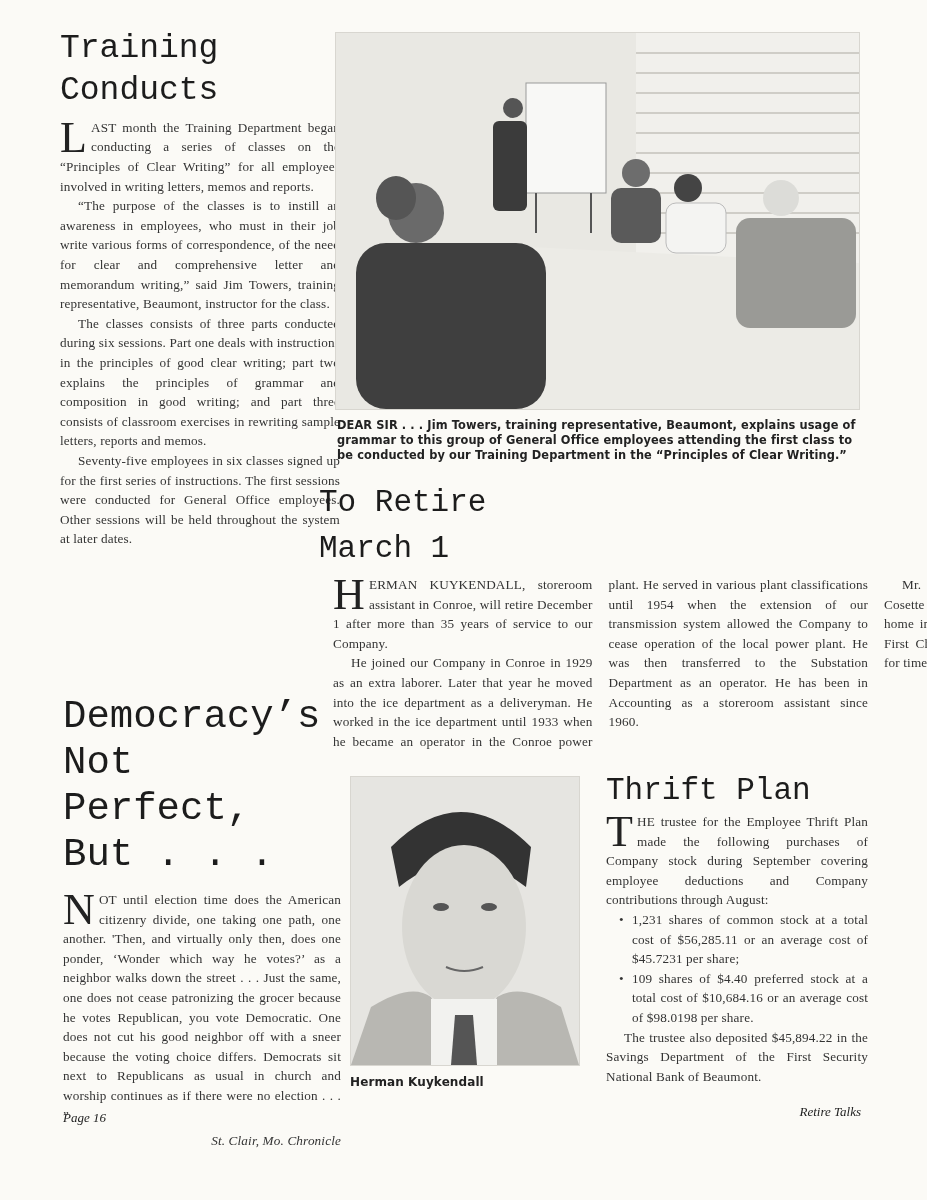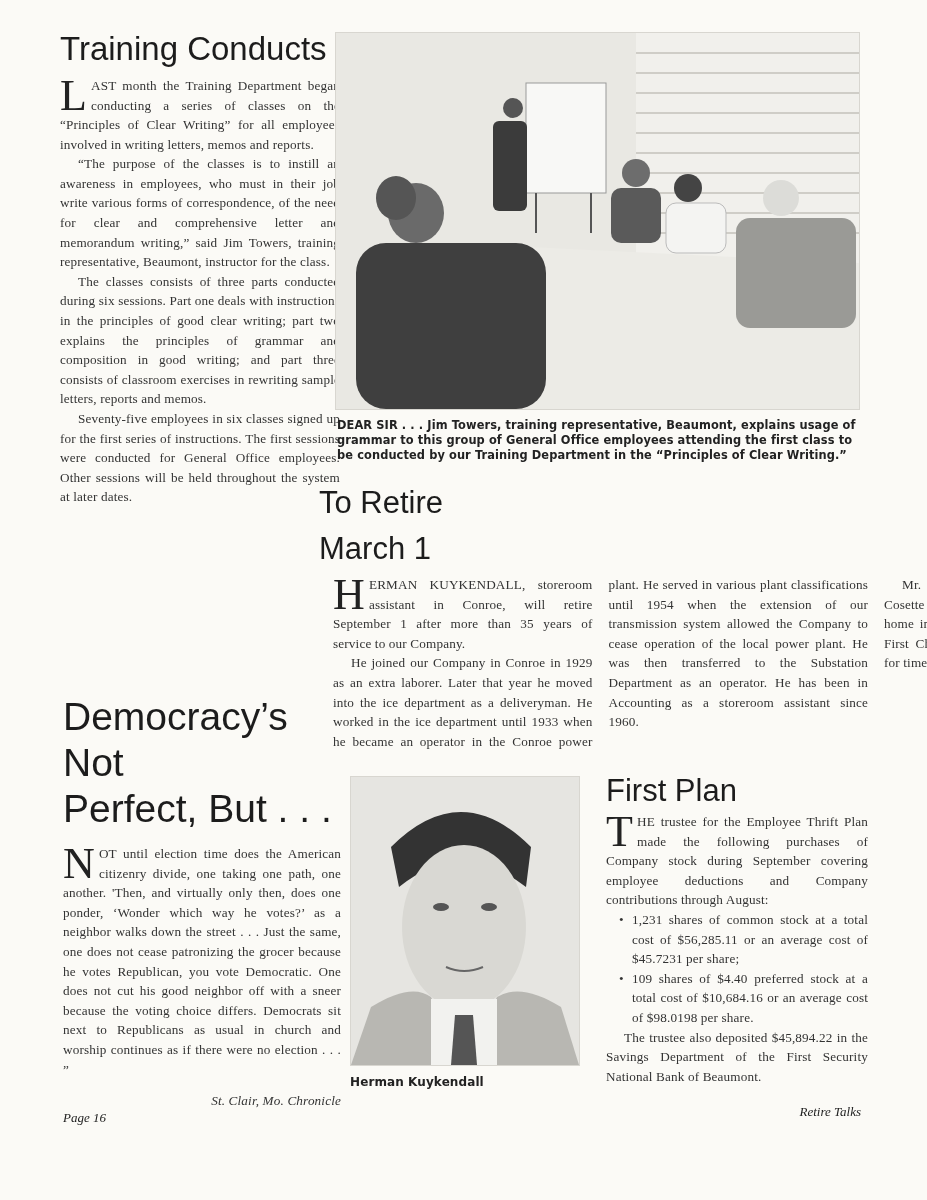--- a/index.html
+++ b/index.html
@@ -1,18 +1,18 @@
 <!DOCTYPE html>
 <html><head>
 <meta charset="utf-8">
 <style>
   html,body{margin:0;padding:0;}
   body{width:927px;height:1200px;background:#fbfaf6;position:relative;overflow:hidden;color:#2a2a2a;}
   .abs{position:absolute;}
-  h1,h2{margin:0;font-family:Liberation Sans, sans-serif;font-weight:normal;color:#1c1c1c;line-height:1.27;}
+  h1,h2{margin:0;font-family:Liberation Mono, monospace;font-weight:normal;color:#1c1c1c;line-height:1.27;}
   .body-text{font-family:"Liberation Serif","DejaVu Serif",serif;font-size:13.2px;line-height:19.6px;text-align:justify;color:#333;letter-spacing:0.15px;}
   .body-text p{margin:0;text-indent:18px;}
   .body-text p.lead{text-indent:0;}
   .dropcap{float:left;font-size:44px;line-height:34px;margin:3px 4px 0 0;color:#222;font-family:"Liberation Serif",serif;}
   .caption{font-family:"DejaVu Sans","Liberation Sans",sans-serif;font-weight:bold;font-size:11.4px;line-height:15px;color:#222;letter-spacing:0.1px;}
   ul.bullets{margin:0;padding:0;list-style:none;}
   ul.bullets li{position:relative;padding-left:26px;text-indent:0;}
   ul.bullets li .bul{position:absolute;left:13px;top:0;}
   .footer{font-family:"Liberation Serif",serif;font-style:italic;font-weight:normal;font-size:13px;color:#222;}
   .photo{background:#e8e6e1;border:1px solid #d8d6d0;overflow:hidden;}
@@ -74,56 +74,56 @@
 <div class="abs caption" style="left:337px;top:418px;width:522px;">DEAR SIR . . . Jim Towers, training representative, Beaumont, explains usage of grammar to this group of General Office employees attending the first class to be conducted by our Training Department in the “Principles of Clear Writing.”</div>
 
 <div class="abs" style="left:319px;top:480px;width:260px;">
   <h2 style="font-size:31px;line-height:46px;">
     <span>To Retire</span><br>
     <span>March 1</span>
   </h2>
 </div>
 
 <div class="abs body-text" style="left:333px;top:575px;width:535px;height:180px;column-count:2;column-gap:16px;column-fill:auto;">
-  <p class="lead"><span class="dropcap">H</span><span>ERMAN KUYKENDALL, storeroom assistant in Conroe, will retire September 1 after more than 35 years of service to our Company.</span></p>
+  <p class="lead"><span class="dropcap">H</span><span>ERMAN KUYKENDALL, storeroom assistant in Conroe, will retire December 1 after more than 35 years of service to our Company.</span></p>
   <p>He joined our Company in Conroe in 1929 as an extra laborer. Later that year he moved into the ice department as a deliveryman. He worked in the ice department until 1933 when he became an operator in the Conroe power plant. He served in various plant classifications until 1954 when the extension of our transmission system allowed the Company to cease operation of the local power plant. He was then transferred to the Substation Department as an operator. He has been in Accounting as a storeroom assistant since 1960.</p>
   <p>Mr. Kuykendall and his wife, the former Cosette Ricker, will continue to make their home in Conroe where he is a deacon in the First Christian Church. Retirement plans call for time for hunting and fishing.</p>
 </div>
 
 <div class="abs body-text" style="left:605px;top:481px;width:263px;"></div>
 
 <div class="abs" style="left:63px;top:694px;width:278px;">
   <h2 style="font-size:39px;line-height:46px;">
     <span>Democracy’s Not</span><br>
     <span>Perfect, But . . .</span>
   </h2>
   <div class="body-text" style="margin-top:12px;">
     <p class="lead"><span class="dropcap">N</span><span>OT until election time does the American citizenry divide, one taking one path, one another. 'Then, and virtually only then, does one ponder, ‘Wonder which way he votes?’ as a neighbor walks down the street . . . Just the same, one does not cease patronizing the grocer because he votes Republican, you vote Democratic. One does not cut his good neighbor off with a sneer because the voting choice differs. Democrats sit next to Republicans as usual in church and worship continues as if there were no election . . . ”</span></p>
-    <p style="text-align:right;font-style:italic;margin-top:12px;">St. Clair, Mo. Chronicle</p>
+    <p style="text-align:right;font-style:italic;margin-top:6px;">St. Clair, Mo. Chronicle</p>
   </div>
 </div>
 
 <div class="abs photo" style="left:350px;top:776px;width:228px;height:288px;">
   <svg width="228" height="288" viewBox="0 0 228 288">
     <rect width="228" height="288" fill="#e6e5e1"></rect>
     <path d="M40 70 Q110 0 180 70 L175 110 Q110 60 48 110 Z" fill="#333"></path>
     <ellipse cx="113" cy="150" rx="62" ry="82" fill="#d9d8d3"></ellipse>
     <ellipse cx="90" cy="130" rx="8" ry="4" fill="#555"></ellipse>
     <ellipse cx="138" cy="130" rx="8" ry="4" fill="#555"></ellipse>
     <path d="M95 190 Q113 198 132 190" stroke="#666" stroke-width="2" fill="none"></path>
     <path d="M0 288 L20 230 Q60 205 80 220 L113 288 Z" fill="#b8b7b2"></path>
     <path d="M228 288 L210 230 Q170 205 146 220 L113 288 Z" fill="#b8b7b2"></path>
     <rect x="80" y="222" width="66" height="66" fill="#f2f2ef"></rect>
     <polygon points="104,238 122,238 126,288 100,288" fill="#555"></polygon>
   </svg>
 </div>
 <div class="abs caption" style="left:350px;top:1075px;width:228px;text-align:left;font-size:12px;">Herman Kuykendall</div>
 
 <div class="abs" style="left:606px;top:772px;width:262px;">
-  <h2 style="font-size:31px;line-height:38px;">First Plan</h2>
+  <h2 style="font-size:31px;line-height:38px;">Thrift Plan</h2>
   <div class="body-text" style="margin-top:2px;">
     <p class="lead"><span class="dropcap">T</span><span>HE trustee for the Employee Thrift Plan made the following purchases of Company stock during September covering employee deductions and Company contributions through August:</span></p>
     <ul class="bullets">
       <li><span class="bul">•</span><span>1,231 shares of common stock at a total cost of $56,285.11 or an average cost of $45.7231 per share;</span></li>
       <li><span class="bul">•</span><span>109 shares of $4.40 preferred stock at a total cost of $10,684.16 or an average cost of $98.0198 per share.</span></li>
     </ul>
     <p>The trustee also deposited $45,894.22 in the Savings Department of the First Security National Bank of Beaumont.</p>
   </div>
 </div>
 

